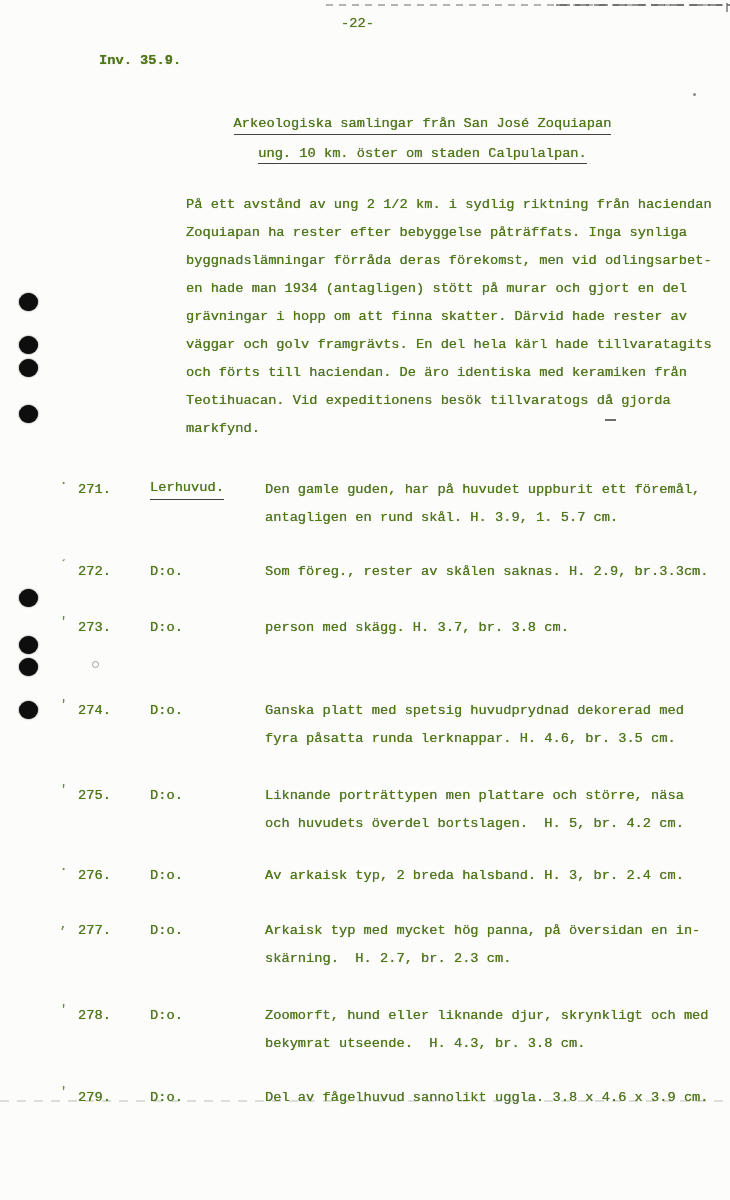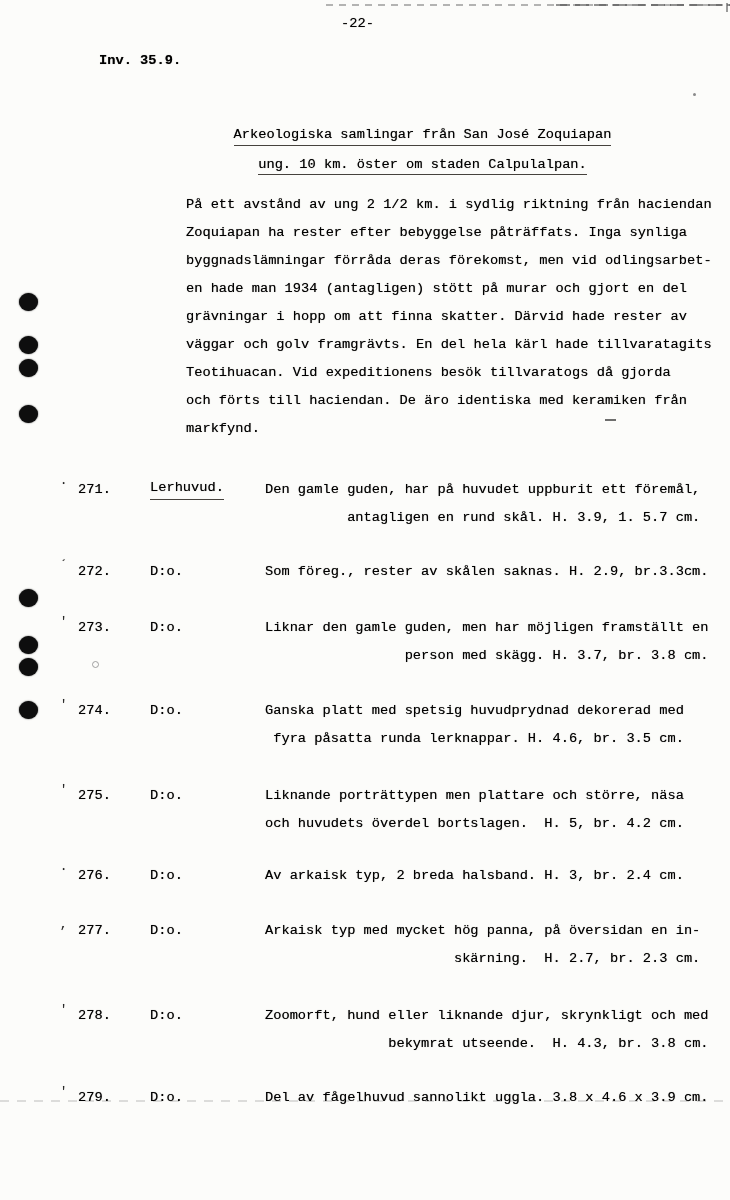--- a/index.html
+++ b/index.html
@@ -3,21 +3,21 @@
 <meta charset="utf-8">
 <style>
   html,body { margin:0; padding:0; background:#e8e8e6; }
   .page {
     position:relative;
     width:730px; height:1200px;
     margin:0 auto;
     background:#fcfcfa;
     font-family:"Liberation Mono","DejaVu Sans Mono",monospace;
     font-size:13.7px;
-    color:#000000;
+    color:#4d7c0f;
     text-shadow:0 0 0.7px rgba(59,55,51,0.75);
     overflow:hidden;
   }
   
   .scanline-top {
     position:absolute; left:326px; top:4px; width:404px; height:2px;
     background:repeating-linear-gradient(90deg,#6b6b6b 0 7px, transparent 7px 13px);
     opacity:.5;
   }
   .scanline-top-dark {
@@ -31,39 +31,39 @@
     background:repeating-linear-gradient(90deg,#8a8a8a 0 9px, transparent 9px 17px);
     opacity:.28;
   }
   .speck-dash { position:absolute; left:605px; top:419px; width:11px; height:2px; background:#4a4a4a; opacity:.8; }
   .speck-dot  { position:absolute; left:693px; top:93px; width:3px; height:3px; border-radius:50%; background:#8a8a8a; }
   .speck-ring { position:absolute; left:92px; top:661px; width:5px; height:5px; border-radius:50%; border:1px solid #7d7d7d; opacity:.7; }
 
   .pagenum { position:absolute; left:341px; top:16px; }
   .invnum  { position:absolute; left:99px;  top:53px;font-weight:bold; }
 
-  .title { position:absolute; left:225px; top:116px; width:395px; text-align:center;margin-top:11px; }
+  .title { position:absolute; left:225px; top:116px; width:395px; text-align:center; }
   .title-line { margin-bottom:11px; }
   .title-line > span {
     display:inline-block;
     border-bottom:1.4px solid #46423d;
     padding-bottom:2.5px;
     white-space:pre;
   }
 
   .intro { position:absolute; left:186px; top:191px; }
   .intro div { line-height:28px; white-space:pre; }
 
   .entry { position:absolute; left:0; width:730px; }
   .entry .mark { position:absolute; left:60px; top:1px; font-size:12px; opacity:.85; }
   .entry .num  { position:absolute; left:78px;  line-height:28px; white-space:pre; }
   .entry .type { position:absolute; left:150px; line-height:28px; white-space:pre; }
   .entry .type.u { border-bottom:1.3px solid #46423d; line-height:normal; padding-bottom:4px; margin-top:4px; }
   .entry .desc { position:absolute; left:265px; }
-  .entry .desc .dline { display:block; line-height:28px; white-space:pre;text-align:right; }
+  .entry .desc .dline { display:block; line-height:28px; white-space:pre; }
 
   .punch-dot {
     position:absolute; left:19px; width:19px; height:18px;
     border-radius:50%; background:#0e0e0e;
     box-shadow:0 0 1.5px #1a1a1a;
   }
 </style>
 </head>
 <body>
 
@@ -85,22 +85,22 @@
     <div class="title-line"><span>ung. 10 km. öster om staden Calpulalpan.</span></div>
   </div>
 
   <div class="intro">
     <div>På ett avstånd av ung 2 1/2 km. i sydlig riktning från haciendan</div>
     <div>Zoquiapan ha rester efter bebyggelse påträffats. Inga synliga</div>
     <div>byggnadslämningar förråda deras förekomst, men vid odlingsarbet-</div>
     <div>en hade man 1934 (antagligen) stött på murar och gjort en del</div>
     <div>grävningar i hopp om att finna skatter. Därvid hade rester av</div>
     <div>väggar och golv framgrävts. En del hela kärl hade tillvaratagits</div>
+    <div>och förts till haciendan. De äro identiska med keramiken från</div>
     <div>Teotihuacan. Vid expeditionens besök tillvaratogs då gjorda</div>
-    <div>och förts till haciendan. De äro identiska med keramiken från</div>
     <div>markfynd.</div>
   </div>
 
   <div class="punch-dot" style="top:293px"></div>
   <div class="punch-dot" style="top:336px"></div>
   <div class="punch-dot" style="top:359px"></div>
   <div class="punch-dot" style="top:405px"></div>
   <div class="punch-dot" style="top:589px"></div>
   <div class="punch-dot" style="top:636px"></div>
   <div class="punch-dot" style="top:658px"></div>
@@ -123,21 +123,20 @@
     <span class="desc">
       <span class="dline">Som föreg., rester av skålen saknas. H. 2.9, br.3.3cm.</span>
     </span>
   </div>
 
   <div class="entry" style="top:614px">
     <span class="mark">'</span>
     <span class="num">273.</span>
     <span class="type">D:o.</span>
     <span class="desc">
-      <span class="dline">Liknar den gamle guden, men har möjligen framställt en</span>
       <span class="dline">person med skägg. H. 3.7, br. 3.8 cm.</span>
     </span>
   </div>
 
   <div class="entry" style="top:697px">
     <span class="mark">'</span>
     <span class="num">274.</span>
     <span class="type">D:o.</span>
     <span class="desc">
       <span class="dline">Ganska platt med spetsig huvudprydnad dekorerad med</span>

